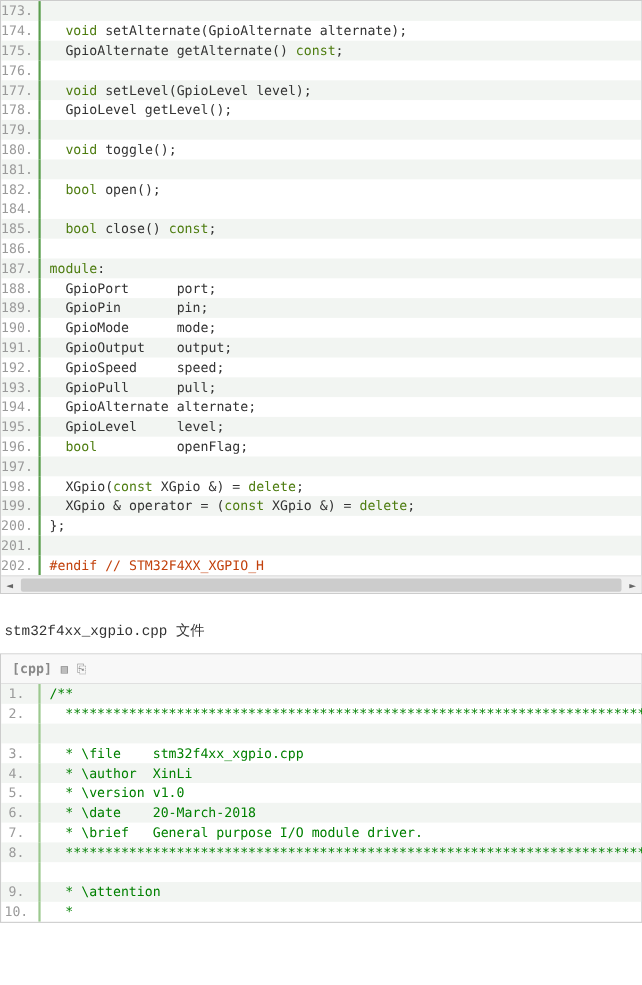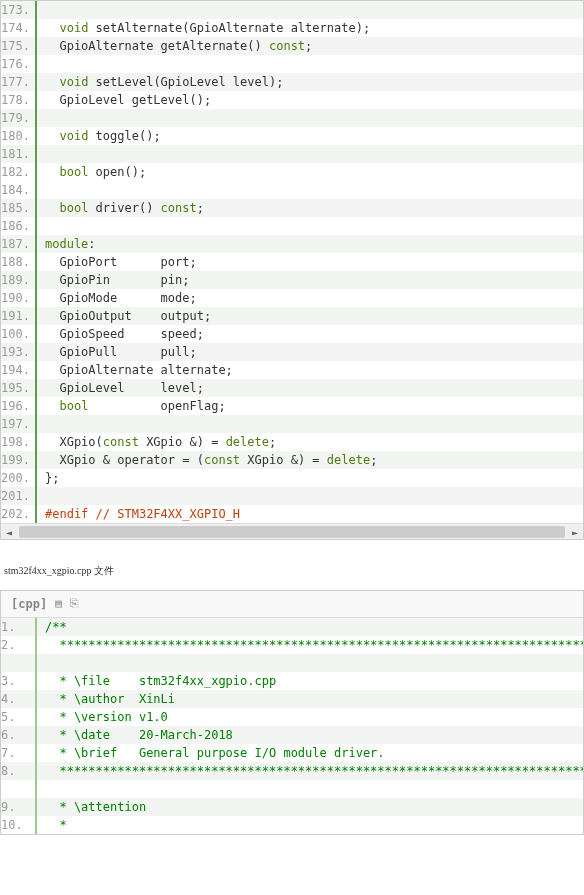--- a/index.html
+++ b/index.html
@@ -1,35 +1,35 @@
 <!DOCTYPE html>
 <html><head>
 <meta charset="utf-8">
 <style>
 *{margin:0;padding:0;box-sizing:border-box}
 body{font-family:Consolas,Monaco,monospace;font-size:12px;background:#fff;color:#333;width:584px}
 .block{border:1px solid #ccc;margin-bottom:4px}
-.tb{display:flex;align-items:flex-start;gap:8px;padding:6px 10px;border-bottom:1px solid #ddd;background:#f8f8f8}
+.tb{display:flex;align-items:center;gap:8px;padding:6px 10px;border-bottom:1px solid #ddd;background:#f8f8f8}
 .tb-l{color:#888;font-weight:bold}
 .tb-i{color:#888;font-size:11px}
 .code{overflow-x:auto}
 .ln{display:flex;min-height:18px;line-height:18px}
 .ln.odd{background:#f2f5f2}
-.gt{width:36px;text-align:left;padding-right:6px;color:#9a9a9a;border-right:2px solid #5a9e4e;user-select:none;flex-shrink:0}
+.gt{width:36px;text-align:center;padding-right:6px;color:#9a9a9a;border-right:2px solid #5a9e4e;user-select:none;flex-shrink:0}
 .gt2{border-right:2px solid #9cc98f}
 .ct{padding-left:8px;white-space:pre;flex:1;color:#333}
 .kw{color:#4d7c0f}
 .cm{color:#008000}
 .pp{color:#c2410c}
 .sb{height:16px;background:#f0f0f0;border-top:1px solid #ddd;position:relative}
 .sb-t{position:absolute;left:18px;right:18px;top:2px;height:12px;background:#ccc;border-radius:2px}
 .sb-a{position:absolute;top:0;width:16px;height:16px;display:flex;align-items:center;justify-content:center;color:#666;font-size:10px}
 .sb-a.l{left:0}
 .sb-a.r{right:0}
-.hdr{font-family:Liberation Serif, serif;font-size:10px;color:#333;margin:24px 0 12px 4px}
+.hdr{font-family:Liberation Mono, monospace;font-size:13px;color:#333;margin:24px 0 12px 4px}
 </style>
 </head>
 <body>
 
 <div class="block">
   <div class="code" id="code1">
       <div class="ln odd">
         <div class="gt ">173.</div>
         <div class="ct"></div>
       </div>
@@ -68,21 +68,21 @@
       <div class="ln">
         <div class="gt ">182.</div>
         <div class="ct"><span>  </span><span class="kw">bool</span><span> open();</span></div>
       </div>
       <div class="ln">
         <div class="gt ">184.</div>
         <div class="ct"></div>
       </div>
       <div class="ln odd">
         <div class="gt ">185.</div>
-        <div class="ct"><span>  </span><span class="kw">bool</span><span> driver() </span><span class="kw">const</span><span>;</span></div>
+        <div class="ct"><span>  </span><span class="kw">bool</span><span> close() </span><span class="kw">const</span><span>;</span></div>
       </div>
       <div class="ln">
         <div class="gt ">186.</div>
         <div class="ct"></div>
       </div>
       <div class="ln odd">
         <div class="gt ">187.</div>
         <div class="ct"><span class="kw">module</span><span>:</span></div>
       </div>
       <div class="ln">
@@ -95,21 +95,21 @@
       </div>
       <div class="ln">
         <div class="gt ">190.</div>
         <div class="ct"><span>  GpioMode      mode;</span></div>
       </div>
       <div class="ln odd">
         <div class="gt ">191.</div>
         <div class="ct"><span>  GpioOutput    output;</span></div>
       </div>
       <div class="ln">
-        <div class="gt ">100.</div>
+        <div class="gt ">192.</div>
         <div class="ct"><span>  GpioSpeed     speed;</span></div>
       </div>
       <div class="ln odd">
         <div class="gt ">193.</div>
         <div class="ct"><span>  GpioPull      pull;</span></div>
       </div>
       <div class="ln">
         <div class="gt ">194.</div>
         <div class="ct"><span>  GpioAlternate alternate;</span></div>
       </div>

